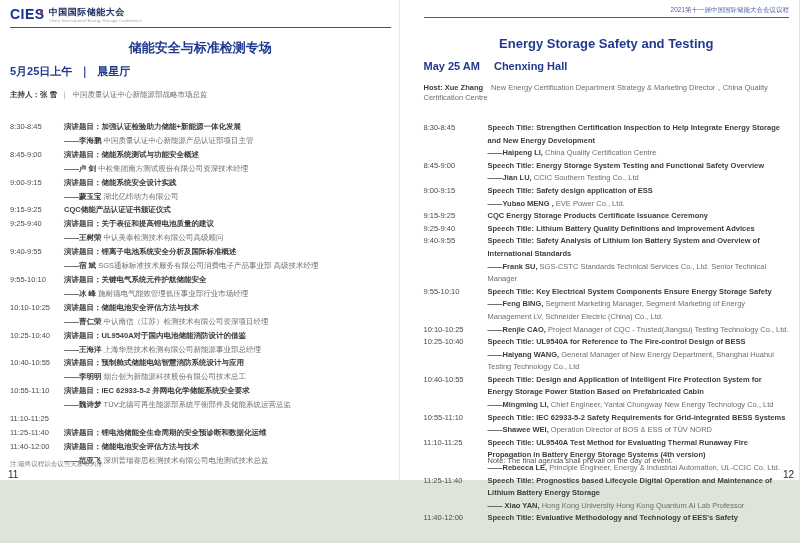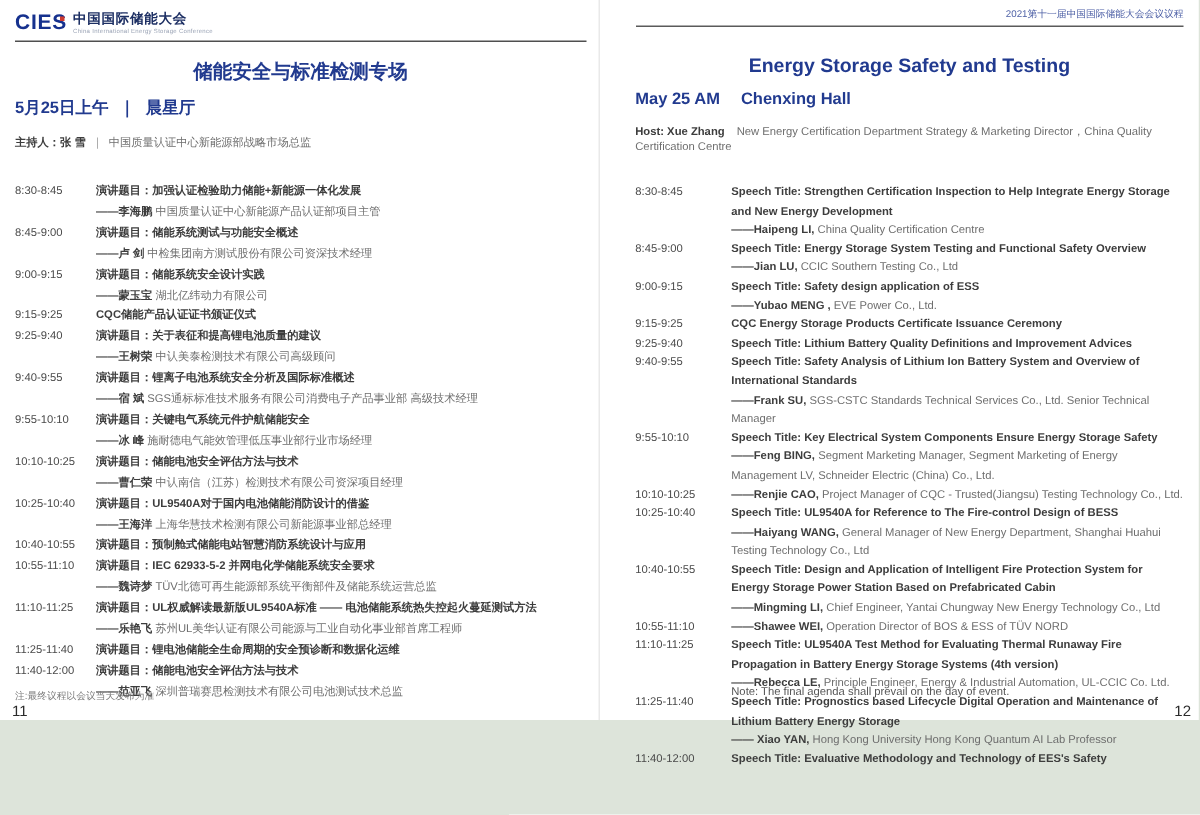--- a/index.html
+++ b/index.html
@@ -138,35 +138,32 @@
           <div class="time">10:25-10:40</div>
           <div class="cell">
             <div class="stitle">演讲题目：UL9540A对于国内电池储能消防设计的借鉴</div>
             <div class="speaker"><span class="name">——王海洋</span><span class="aff"> 上海华慧技术检测有限公司新能源事业部总经理</span></div>
           </div>
         </div>
         <div class="row">
           <div class="time">10:40-10:55</div>
           <div class="cell">
             <div class="stitle">演讲题目：预制舱式储能电站智慧消防系统设计与应用</div>
+            <div class="speaker"><span class="name">——李明明</span><span class="aff"> 烟台创为新能源科技股份有限公司技术总工</span></div>
           </div>
         </div>
         <div class="row">
           <div class="time">10:55-11:10</div>
           <div class="cell">
             <div class="stitle">演讲题目：IEC 62933-5-2 并网电化学储能系统安全要求</div>
             <div class="speaker"><span class="name">——魏诗梦</span><span class="aff"> TÜV北德可再生能源部系统平衡部件及储能系统运营总监</span></div>
           </div>
         </div>
         <div class="row">
           <div class="time">11:10-11:25</div>
-          <div class="cell">
-            <div class="stitle">演讲题目：UL权威解读最新版UL9540A标准 —— 电池储能系统热失控起火蔓延测试方法</div>
-            <div class="speaker"><span class="name">——乐艳飞</span><span class="aff"> 苏州UL美华认证有限公司能源与工业自动化事业部首席工程师</span></div>
-          </div>
         </div>
         <div class="row">
           <div class="time">11:25-11:40</div>
           <div class="cell">
             <div class="stitle">演讲题目：锂电池储能全生命周期的安全预诊断和数据化运维</div>
           </div>
         </div>
         <div class="row">
           <div class="time">11:40-12:00</div>
           <div class="cell">
@@ -256,20 +253,21 @@
         <div class="row">
           <div class="time">10:40-10:55</div>
           <div class="cell">
             <div class="stitle">Speech Title: Design and Application of Intelligent Fire Protection System for Energy Storage Power Station Based on Prefabricated Cabin</div>
             <div class="speaker"><span class="name">——Mingming LI,</span><span class="aff"> Chief Engineer, Yantai Chungway New Energy Technology Co., Ltd</span></div>
           </div>
         </div>
         <div class="row">
           <div class="time">10:55-11:10</div>
           <div class="cell">
+            <div class="stitle">Speech Title: IEC 62933-5-2 Safety Requirements for Grid-integrated BESS Systems</div>
             <div class="speaker"><span class="name">——Shawee WEI,</span><span class="aff"> Operation Director of BOS &amp; ESS of TÜV NORD</span></div>
           </div>
         </div>
         <div class="row">
           <div class="time">11:10-11:25</div>
           <div class="cell">
             <div class="stitle">Speech Title: UL9540A Test Method for Evaluating Thermal Runaway Fire Propagation in Battery Energy Storage Systems (4th version)</div>
             <div class="speaker"><span class="name">——Rebecca LE,</span><span class="aff"> Principle Engineer, Energy &amp; Industrial Automation, UL-CCIC Co. Ltd.</span></div>
           </div>
         </div>

